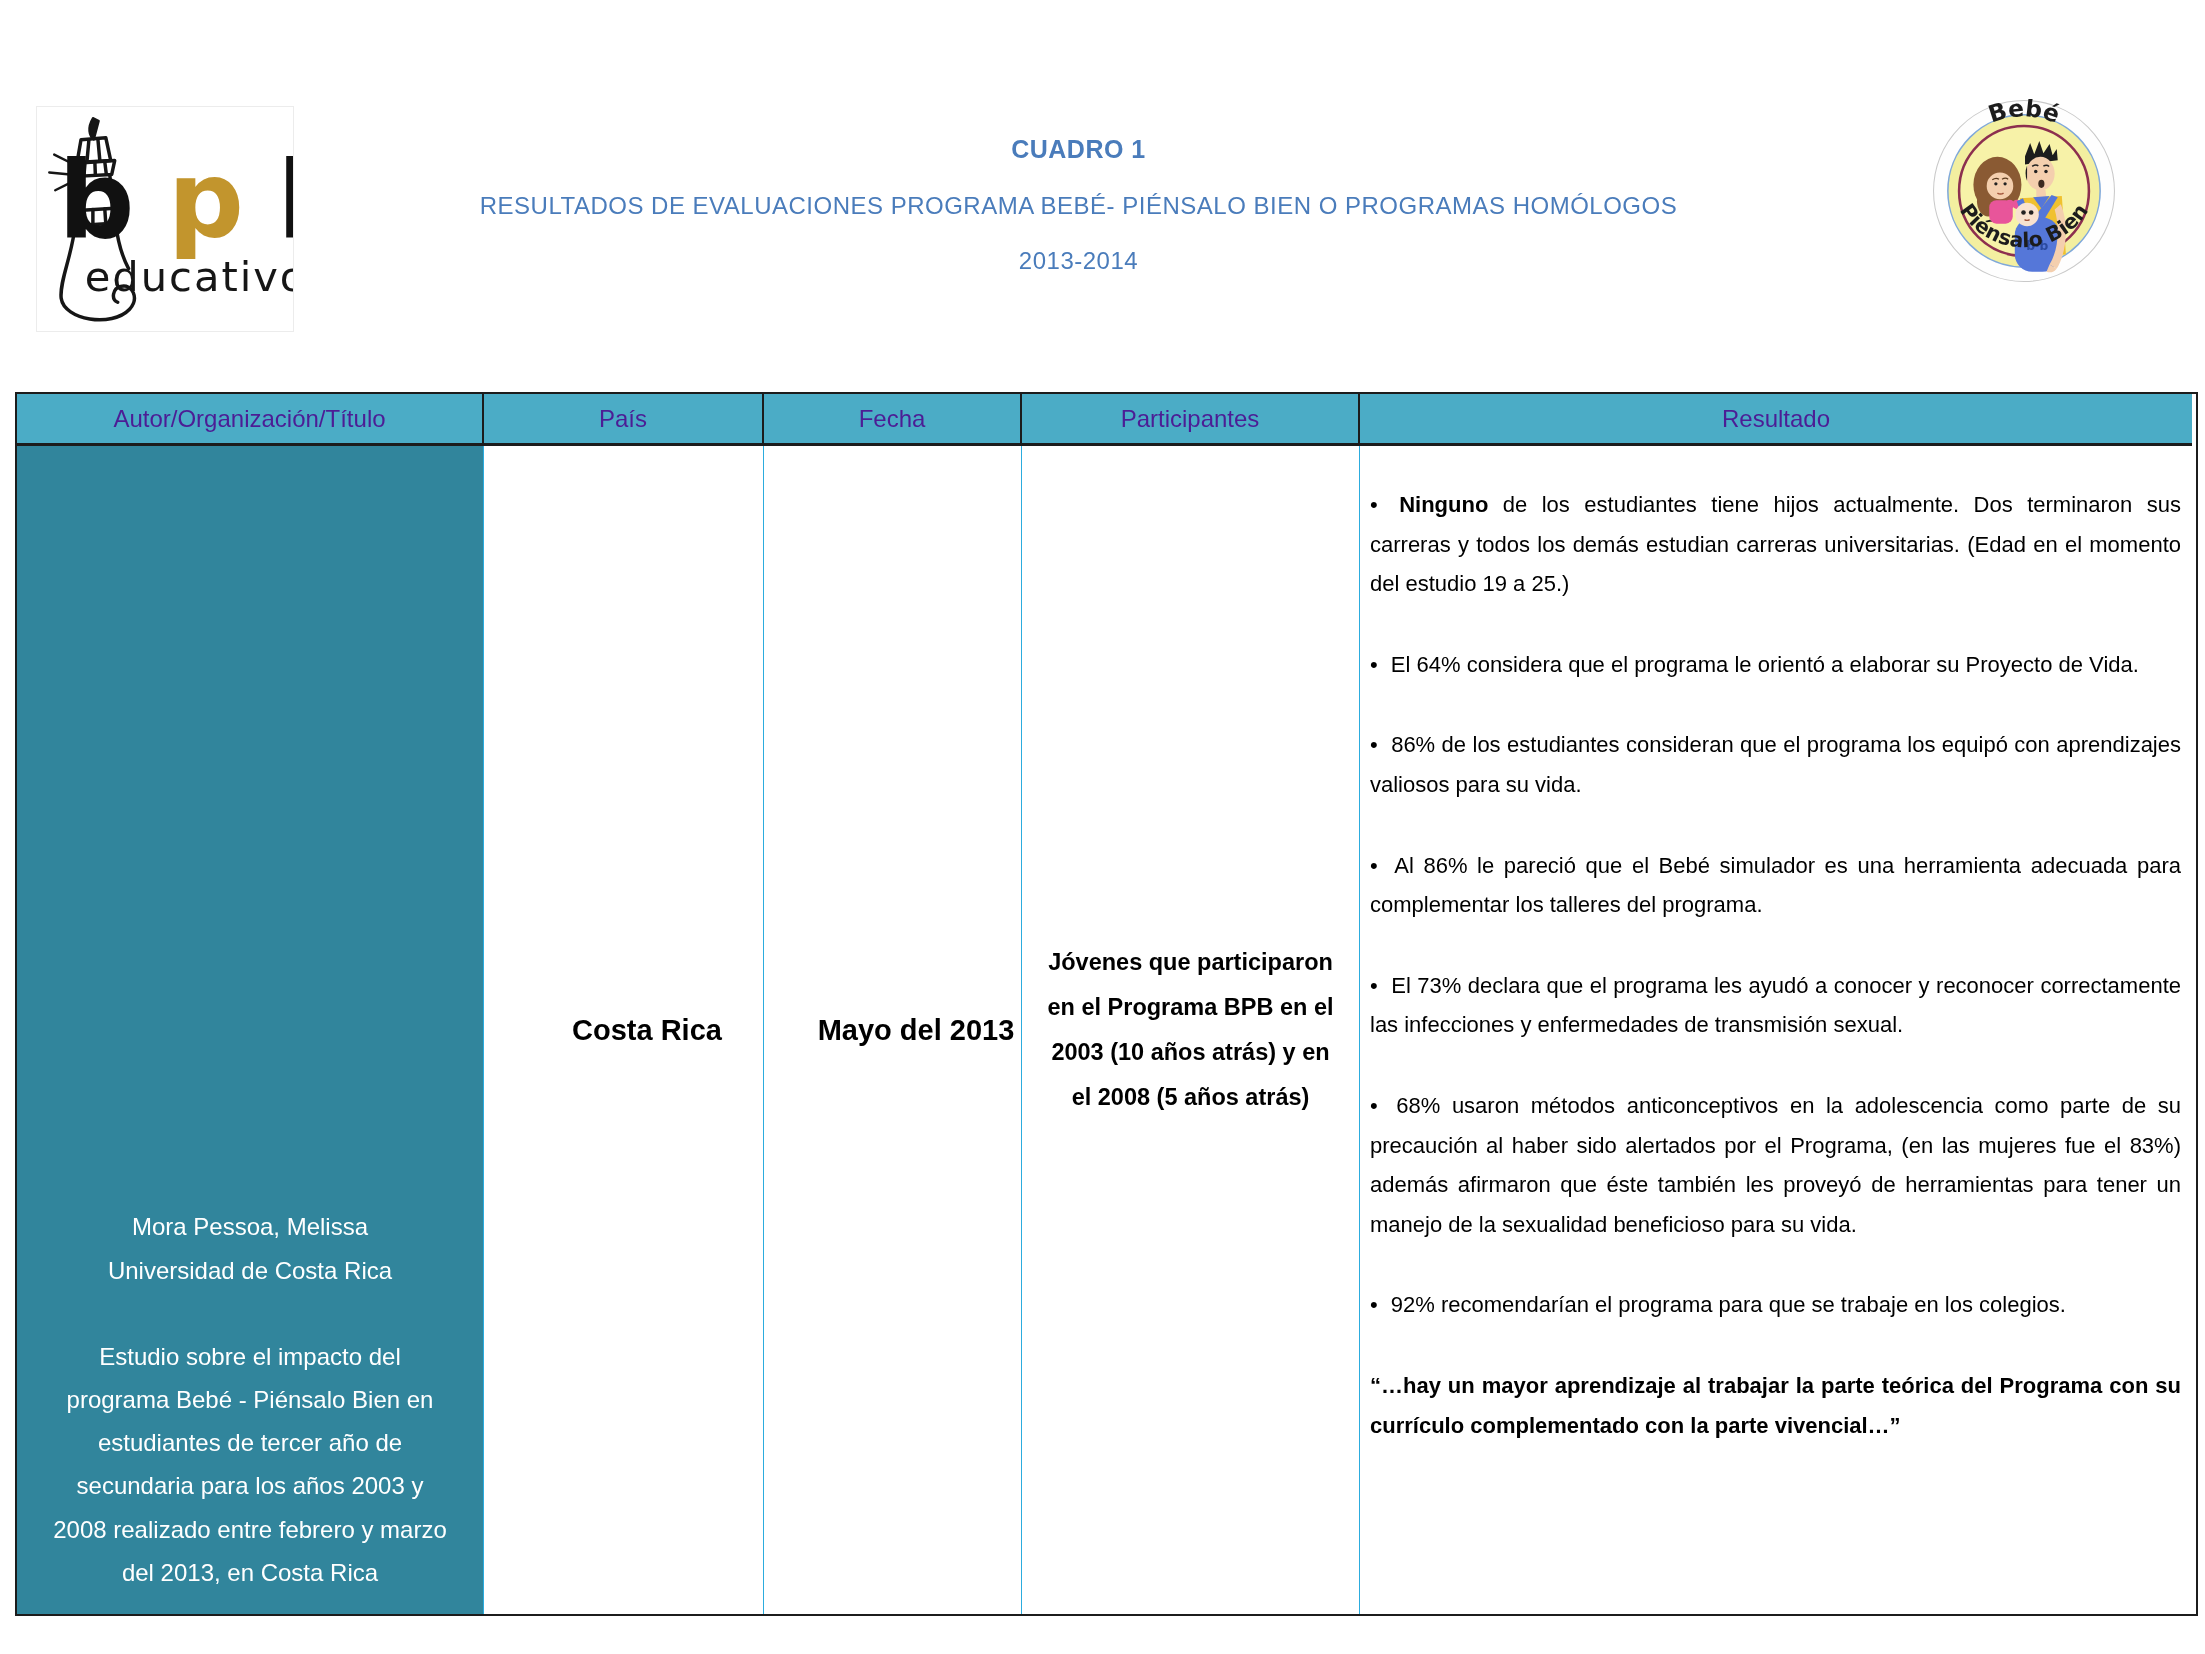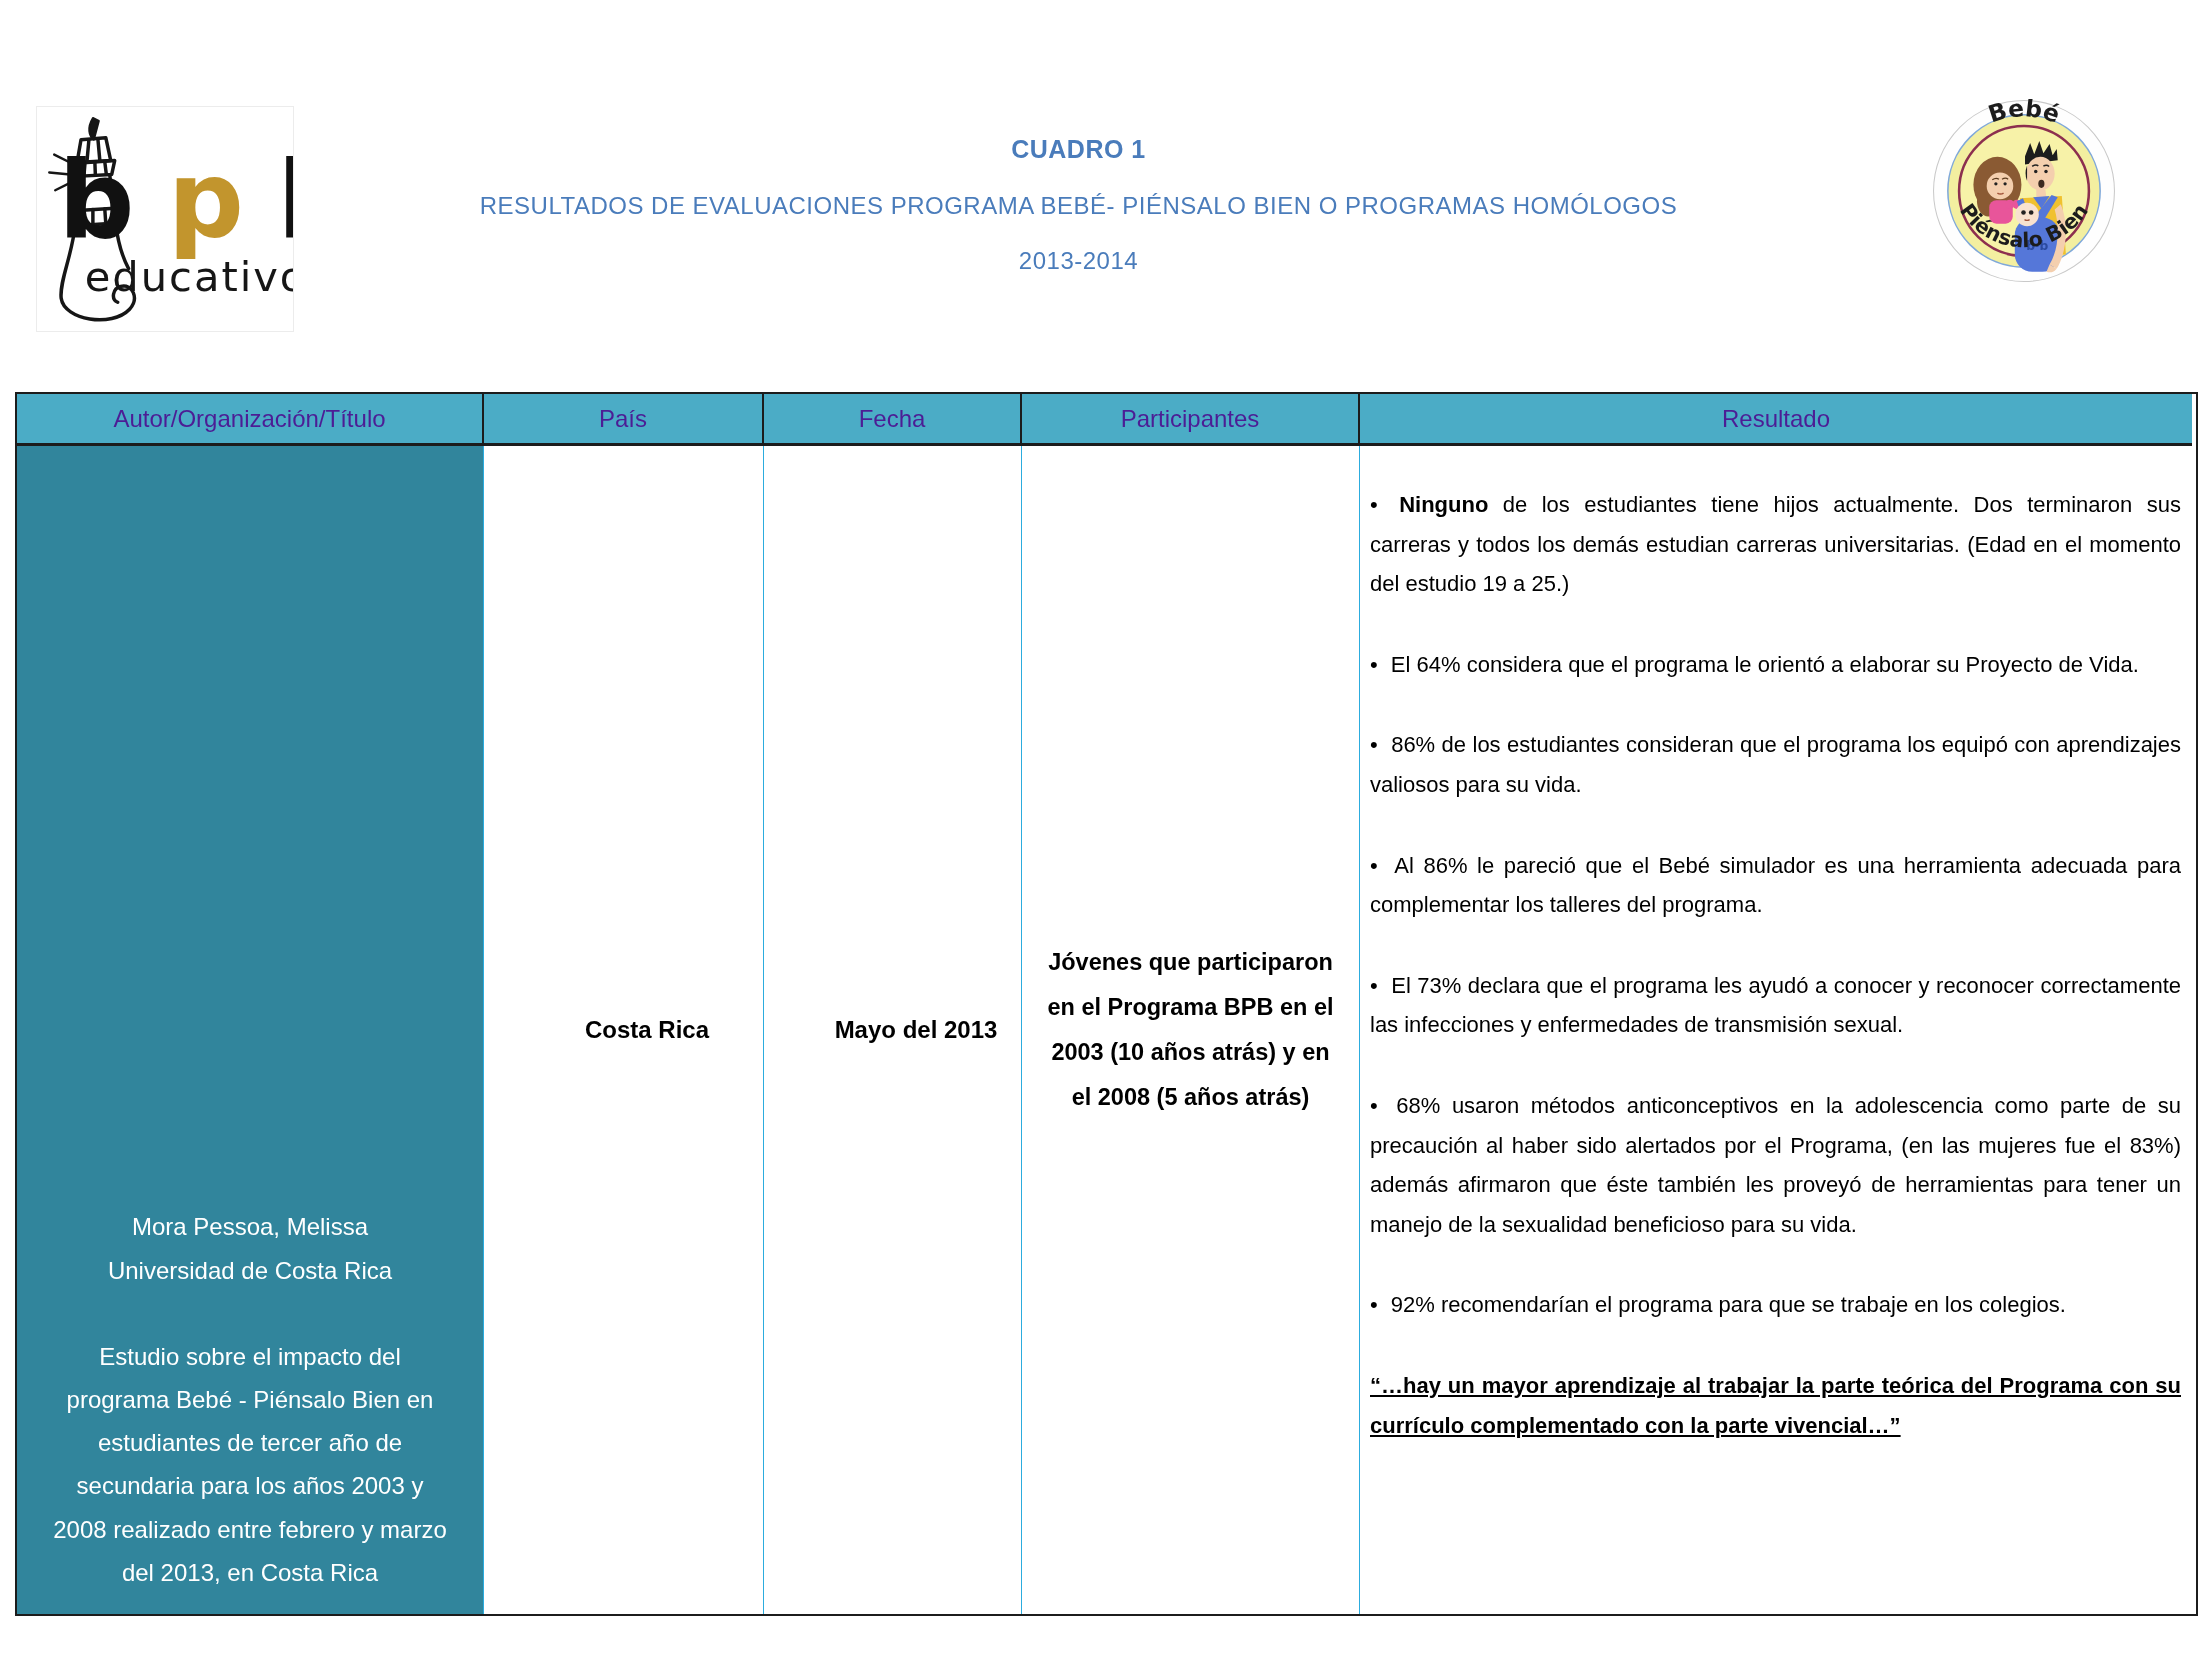--- a/index.html
+++ b/index.html
@@ -76,36 +76,36 @@
     text-align:center;
     font-size:24px;line-height:1.8;
     padding:20px 35px;
   }
   .autor-line{min-height:1.8em;}
   .autor-blank{min-height:1.7em;}
 
   .td-center{
     display:flex;align-items:center;justify-content:center;
     text-align:center;
-    font-size:24px;font-weight:bold;padding-left:47px;
+    font-size:29px;font-weight:bold;padding-left:47px;
   }
   .td-participantes{
     display:flex;align-items:center;justify-content:center;
     text-align:center;
     font-size:23.5px;font-weight:bold;line-height:1.92;
     padding:1px 24px;
   }
 
   .td-resultado{
     font-size:22px;line-height:1.8;
     padding:39px 11px 15px 10px;
     text-align:justify;
   }
   .res-para{margin-bottom:41px;}
-  .res-para:last-child{margin-bottom:12px;text-decoration:underline;}
+  .res-para:last-child{margin-bottom:12px;}
   .res-bullet{padding-right:7px;}
   .bold{font-weight:bold;}
   .res-quote{font-weight:bold;}
 </style>
 </head>
 <body>
 
 <div class="page">
 
   <div class="logo-left">

